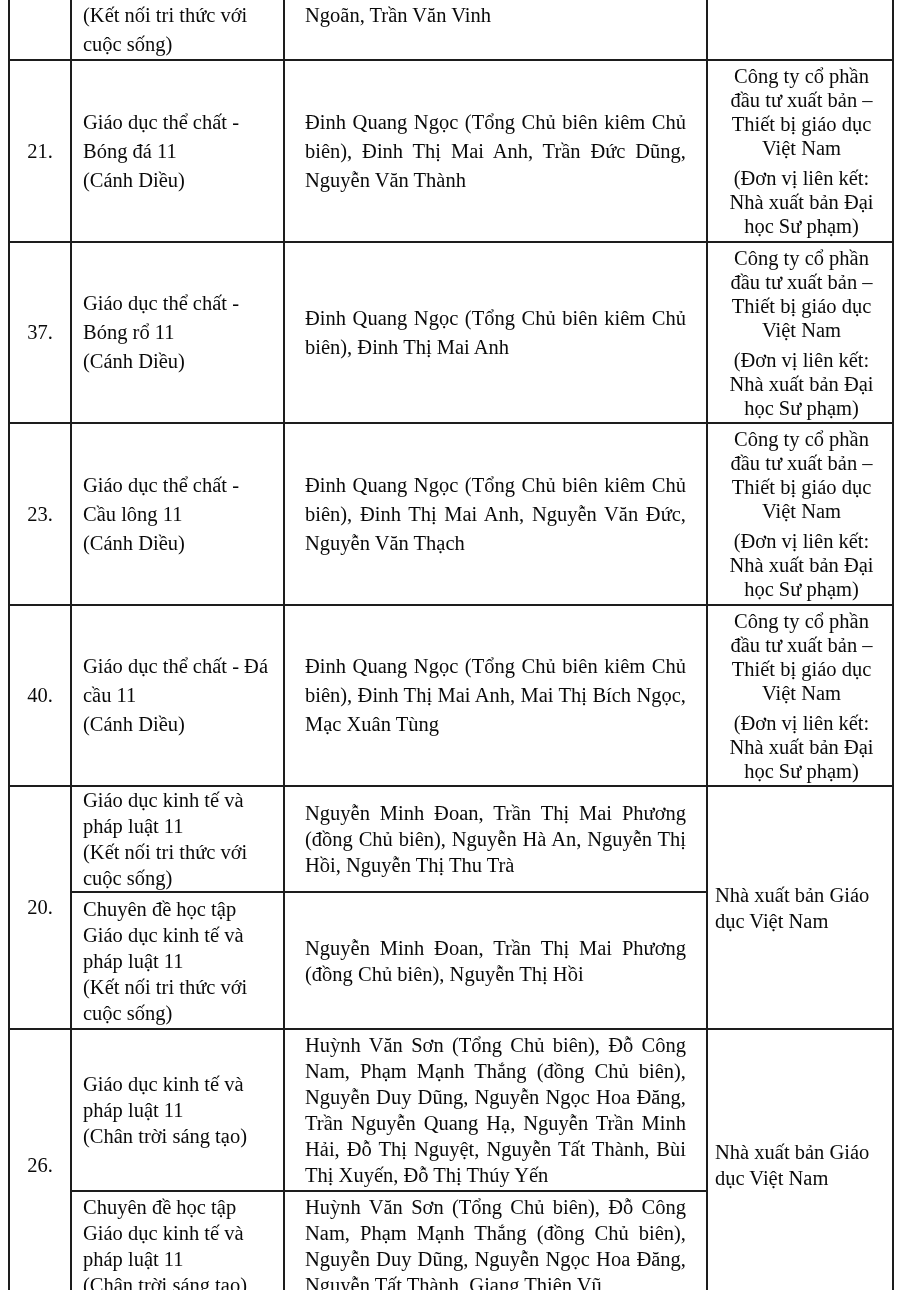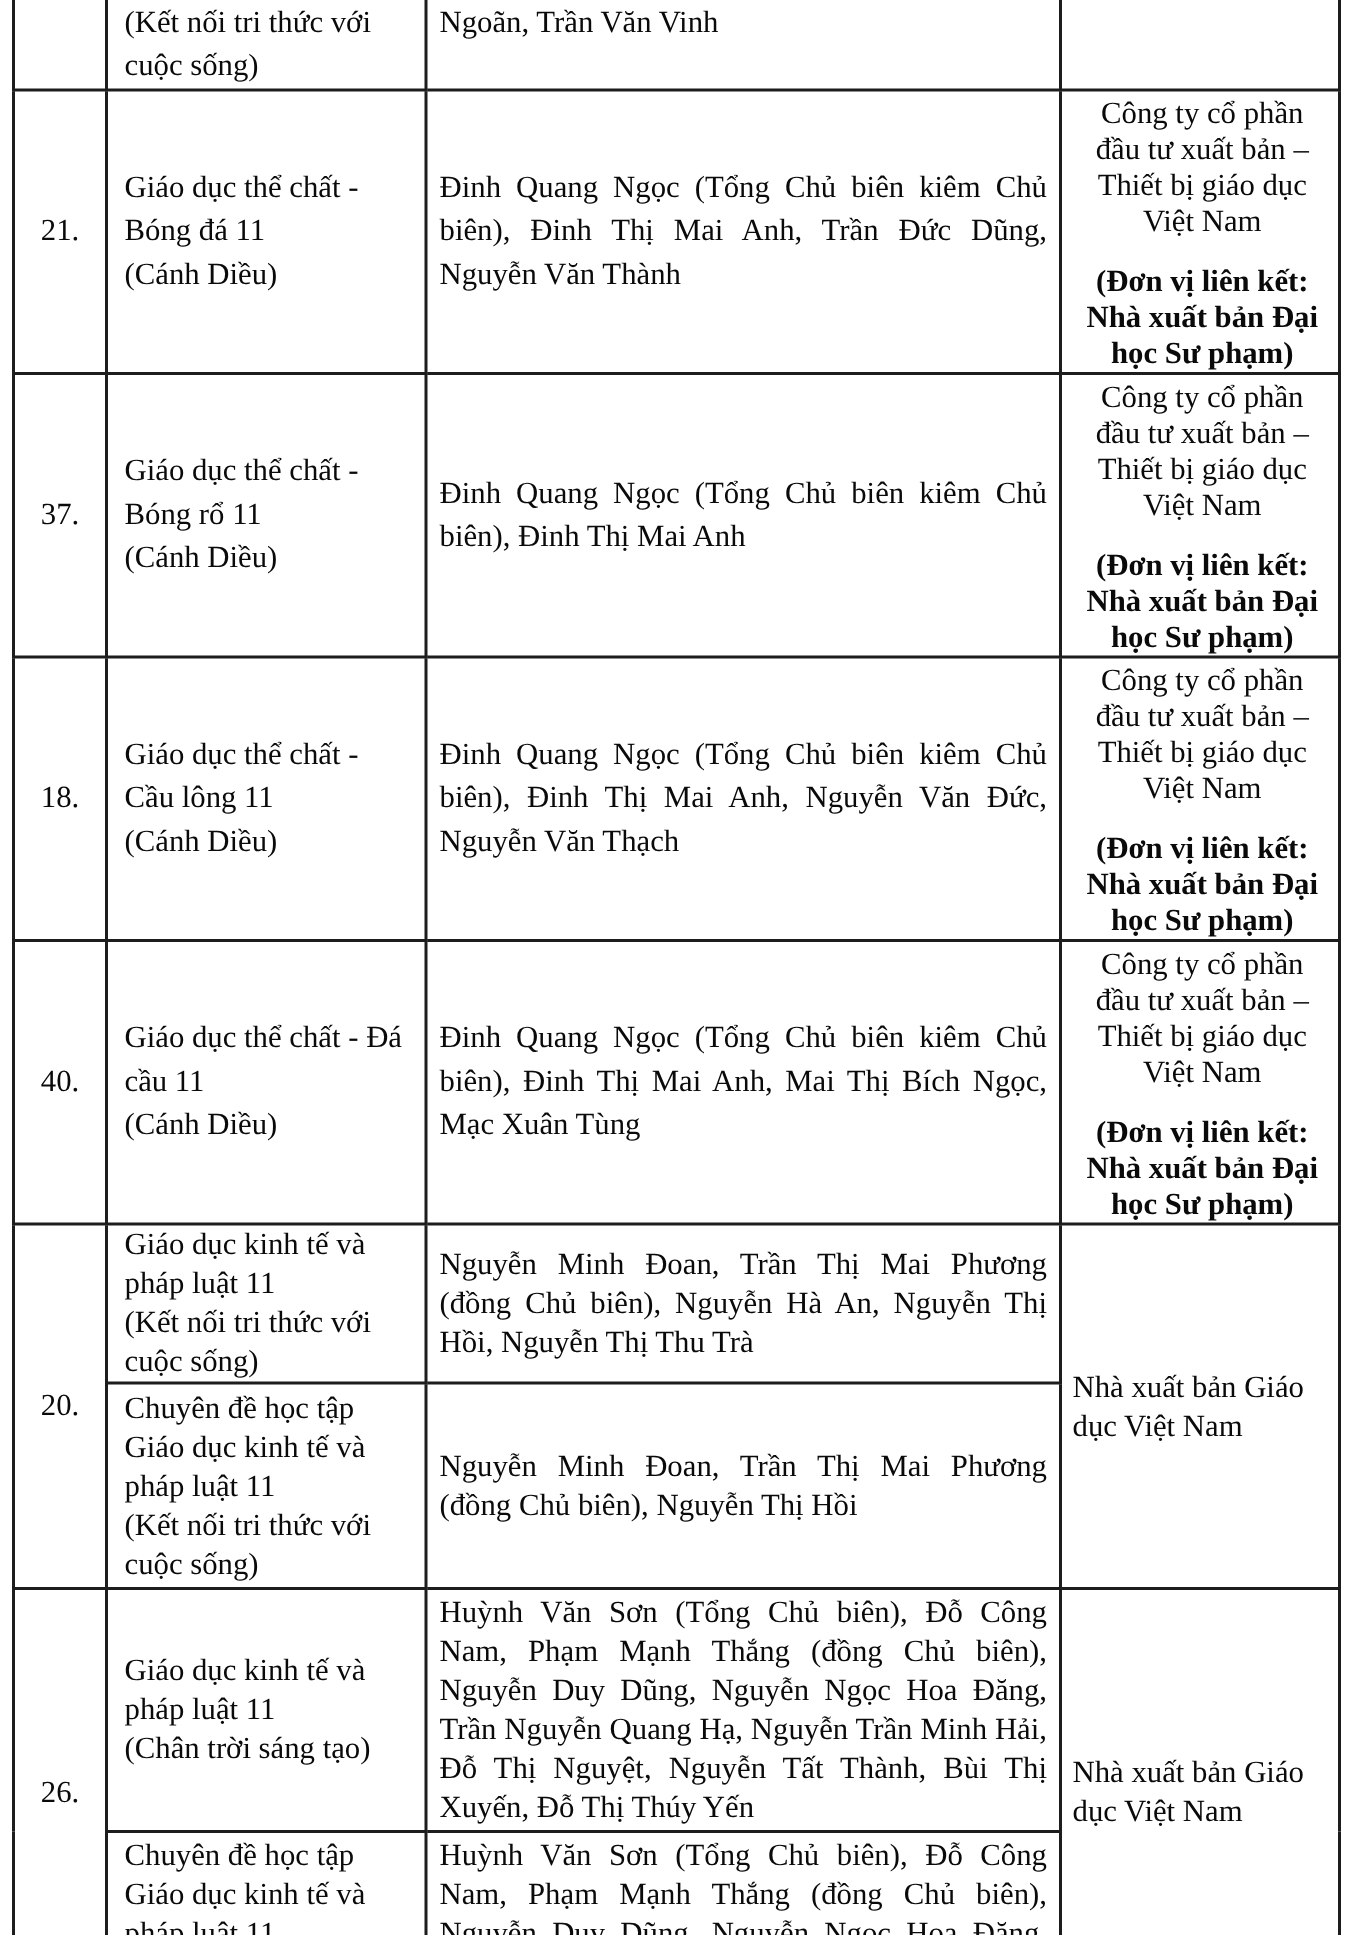--- a/index.html
+++ b/index.html
@@ -35,24 +35,24 @@
   tr.hr22  { height:181px; }
   tr.hr23  { height:182px; }
   tr.hr24  { height:181px; }
   tr.hr25a { height:106px; }
   tr.hr25b { height:137px; }
   tr.hr26a { height:156px; }
   tr.hr26b { height:105px; }
 
   td.no { text-align:center;margin-left:20px; }
   td.title { padding:0 7px 0 11px; text-align:left; }
-  td.authors { padding:2px 8px; text-align:justify; text-justify:inter-word; }
+  td.authors { padding:2px 20px; text-align:justify; text-justify:inter-word; }
   td.pub { vertical-align:top; padding:3px 4px 0 7px; line-height:24px; text-align:center; }
   td.pubmid { padding:0 4px 0 7px; line-height:26px; text-align:left;border-radius:23px; }
-  .pub-note { margin-top:16px;font-weight:bold; }
+  .pub-note { margin-top:6px; }
 
   .pre { white-space:pre-line; }
   td.top { vertical-align:top; padding-top:1px; }
   .lh26 { line-height:26px; }
 </style>
 </head>
 <body>
 
 <div class="sheet">
   <table class="booklist">
@@ -100,21 +100,21 @@
 đầu tư xuất bản –
 Thiết bị giáo dục
 Việt Nam</div>
         <div class="pre pub-note">(Đơn vị liên kết:
 Nhà xuất bản Đại
 học Sư phạm)</div>
       </td>
     </tr>
 
     <tr class="hr23">
-      <td class="no">18.</td>
+      <td class="no">23.</td>
       <td class="title pre">Giáo dục thể chất -
 Cầu lông 11
 (Cánh Diều)</td>
       <td class="authors">Đinh Quang Ngọc (Tổng Chủ biên kiêm Chủ biên), Đinh Thị Mai Anh, Nguyễn Văn Đức, Nguyễn Văn Thạch</td>
       <td class="pub">
         <div class="pre">Công ty cổ phần
 đầu tư xuất bản –
 Thiết bị giáo dục
 Việt Nam</div>
         <div class="pre pub-note">(Đơn vị liên kết:

